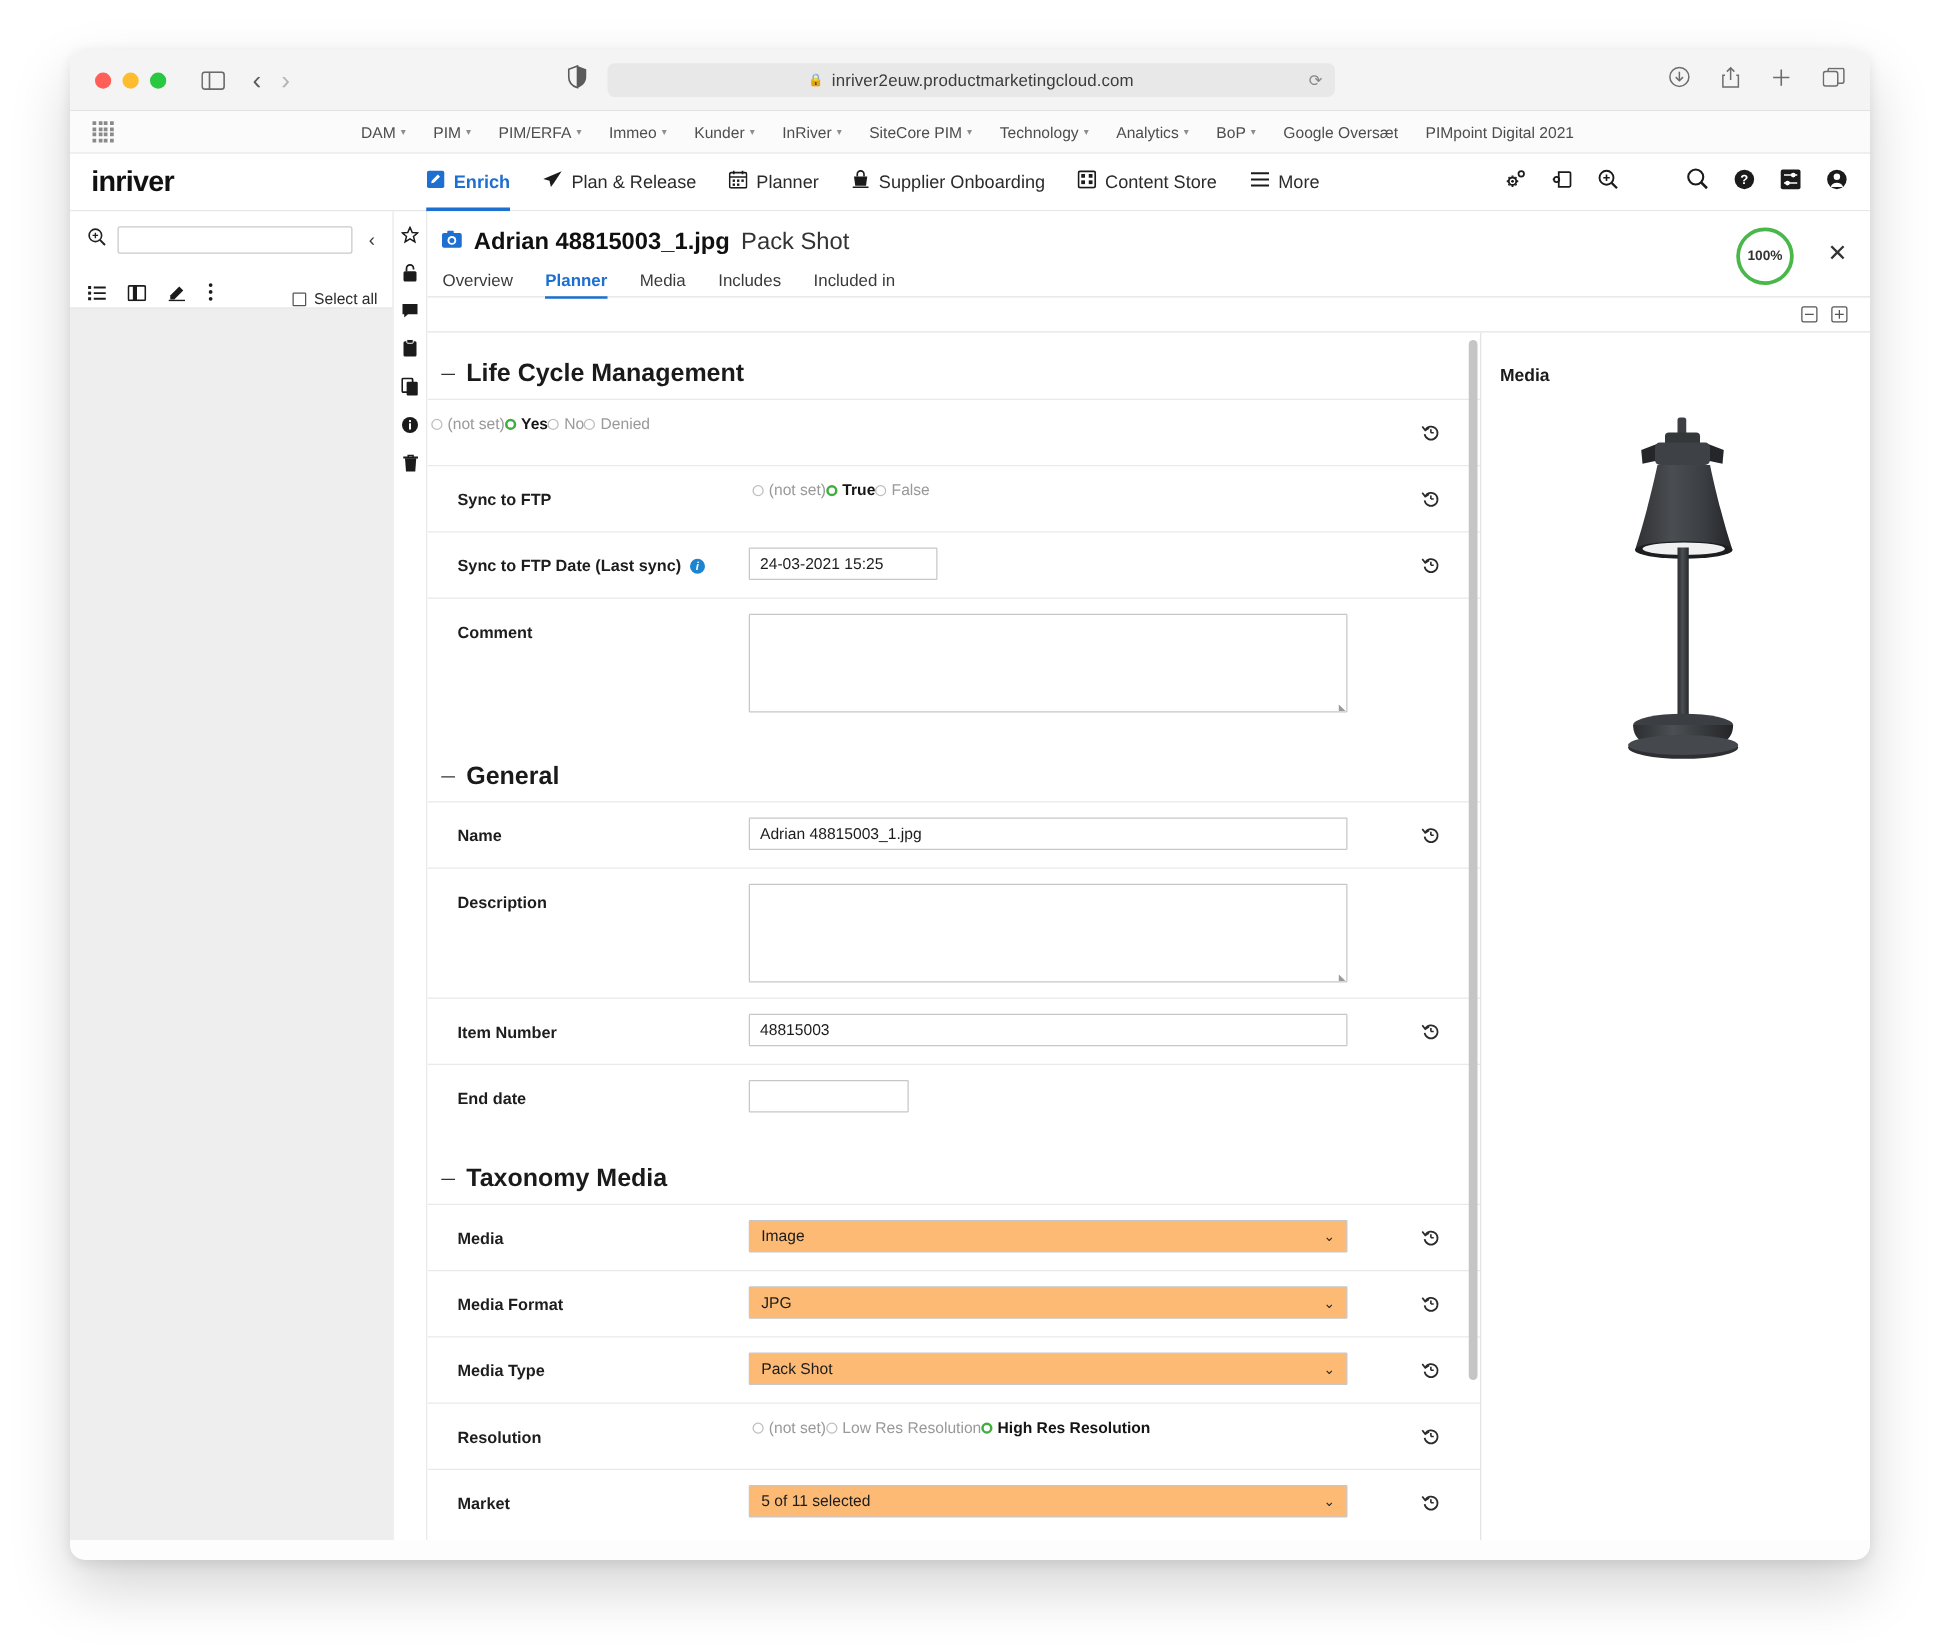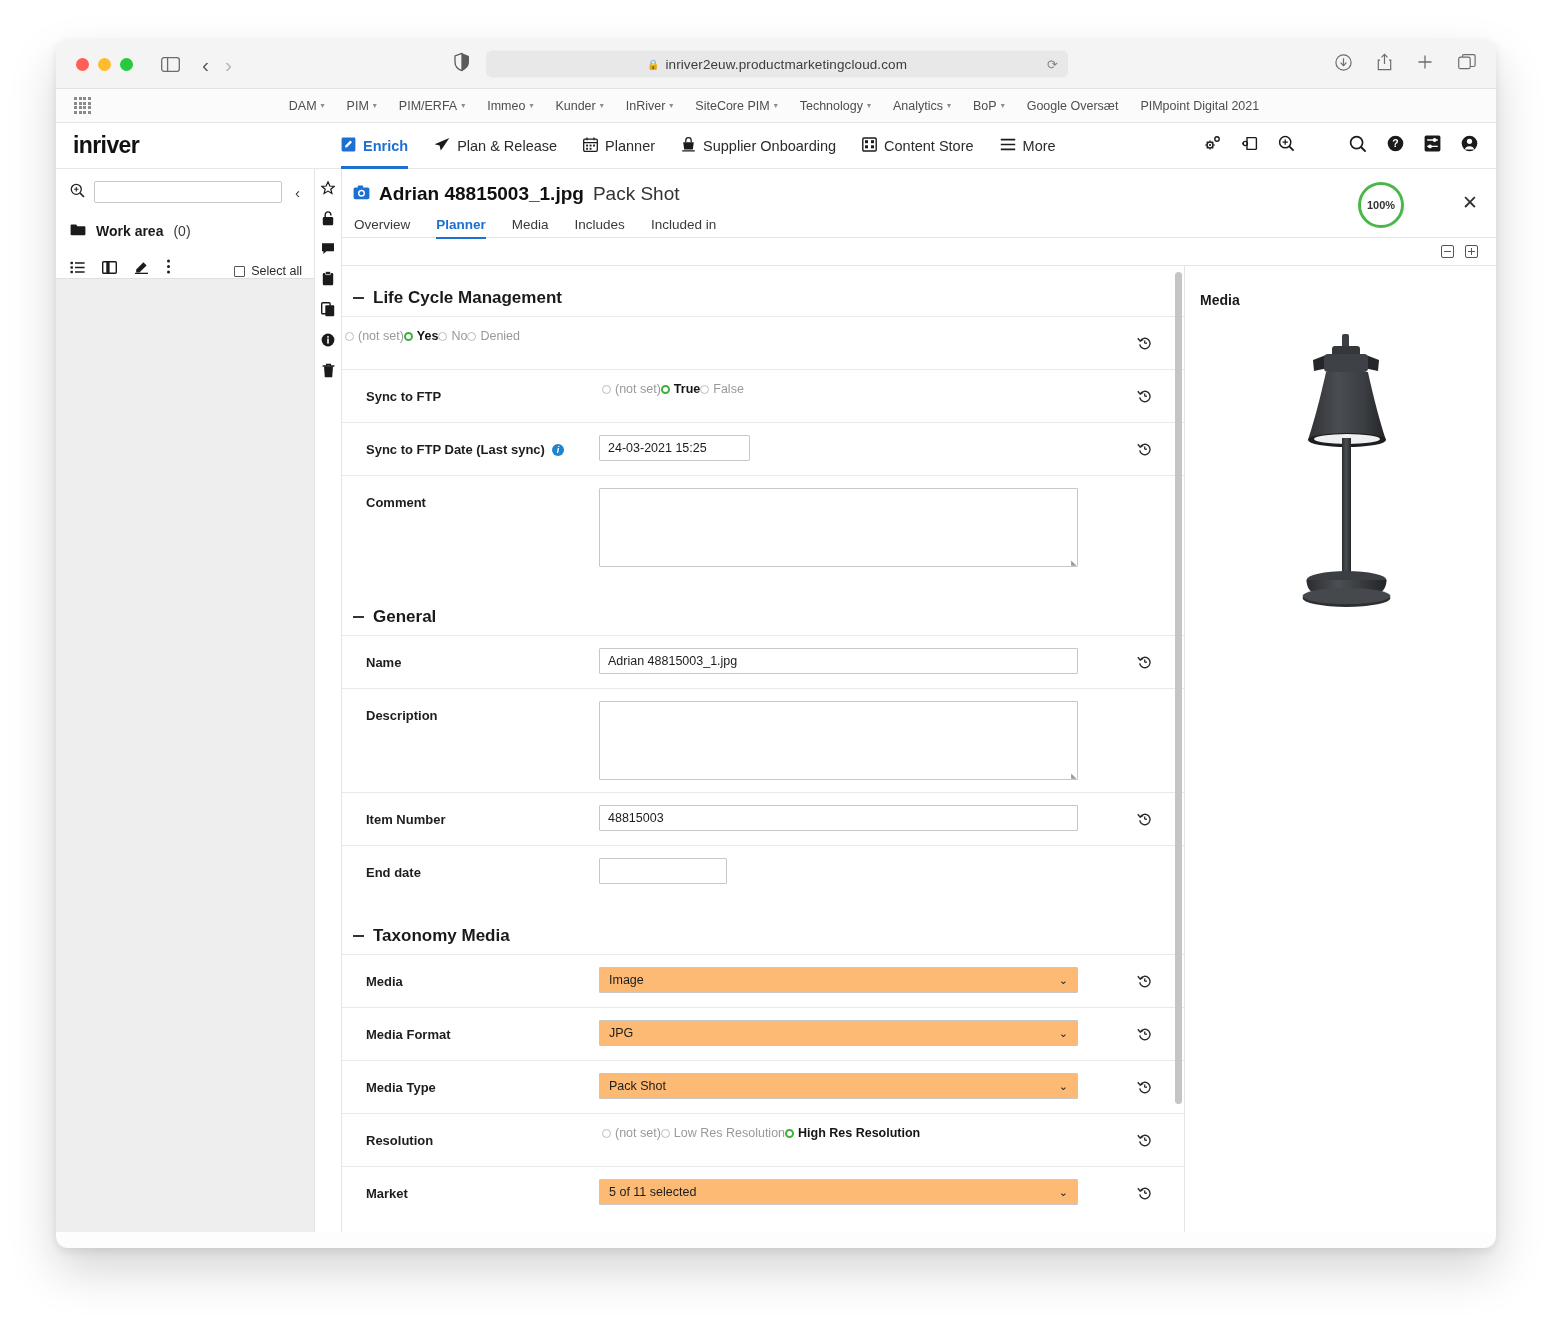--- a/index.html
+++ b/index.html
@@ -102,34 +102,34 @@
   .main { flex:1; display:flex; flex-direction:column; background:#fff; position:relative; min-width:0; }
   .entitybar { height:68px; padding:14px 0 0 0; position:relative; }
   .ent-title { display:flex; align-items:center; gap:9px; padding-left:11px; }
   .ent-title .name { font-size:19px; font-weight:700; color:#101010; }
   .ent-title .sub { font-size:19px; font-weight:400; color:#333; }
   .ent-tabs { display:flex; gap:26px; padding-left:12px; margin-top:12px; }
   .etab { font-size:13.5px; color:#3a3a3a; padding-bottom:7px; position:relative; }
   .etab.active { color:#1d6fd0; font-weight:700; }
   .etab.active::after { content:""; position:absolute; bottom:0; left:0; right:0; height:2.5px; background:#1d6fd0; }
   .ring {
-    position:absolute; right:92px; top:13px; width:46px; height:46px; border-radius:50%;
+    position:absolute; right:61px; top:13px; width:46px; height:46px; border-radius:50%;
     border:3.5px solid #49b749; display:flex; align-items:center; justify-content:center;
     font-size:11px; font-weight:700; color:#333; background:#fff;
   }
   .closebtn { position:absolute; right:18px; top:22px; font-size:19px; color:#333; }
   .toolrow { height:29px; border-top:1px solid #e4e4e4; border-bottom:1px solid #e4e4e4; display:flex; align-items:center; justify-content:flex-end; gap:11px; padding-right:18px; }
   .sqicon { width:13px; height:13px; border:1.4px solid #555; border-radius:2px; position:relative; }
   .sqicon::before { content:""; position:absolute; left:2px; right:2px; top:5px; height:1.4px; background:#555; }
   .sqicon.plus::after { content:""; position:absolute; top:2px; bottom:2px; left:5px; width:1.4px; background:#555; }
 
   .panes { flex:1; display:flex; min-height:0; }
   .formpane { flex:1; overflow:hidden; position:relative; min-width:0; }
   .formscroll { padding:22px 0 0 0; }
-  .section-title { display:flex; align-items:center; gap:9px; font-size:17px; font-weight:700; color:#1a1a1a; padding-left:11px; margin-bottom:8px; }
+  .section-title { display:flex; align-items:center; gap:9px; font-size:20px; font-weight:700; color:#1a1a1a; padding-left:11px; margin-bottom:8px; }
   .section-title .minus { width:11px; height:1.8px; background:#333; display:inline-block; }
   .sec-block { margin-bottom:8px; }
 
   .frow { display:flex; align-items:flex-start; border-top:1px solid #e9e9e9; min-height:53px; padding:0 18px 0 0; }
   .frow .lbl { width:257px; font-size:13px; font-weight:700; color:#1d1d1d; padding:19px 0 0 24px; display:flex; align-items:center; gap:7px; }
   .frow .fld { flex:1; padding:12px 0 12px 0; display:flex; align-items:center; }
   .frow .hist { width:44px; padding-top:18px; display:flex; justify-content:center; }
 
   .infodot { width:12px; height:12px; border-radius:50%; background:#1d85d0; color:#fff; font-size:9px; font-weight:700; display:flex; align-items:center; justify-content:center; font-style:italic; }
 
@@ -426,29 +426,20 @@
           <span>
             <svg width="15" height="15" viewBox="0 0 15 15">
                 <circle cx="6.3" cy="6.3" r="5" fill="none" stroke="#222" stroke-width="1.3"></circle>
                 <line x1="9.9" y1="9.9" x2="14" y2="14" stroke="#222" stroke-width="1.6"></line>
                 <line x1="4.1" y1="6.3" x2="8.5" y2="6.3" stroke="#222" stroke-width="1.1"></line>
                 <line x1="6.3" y1="4.1" x2="6.3" y2="8.5" stroke="#222" stroke-width="1.1"></line>
               </svg>
           </span>
           <input value="" placeholder="" style="">
           <span class="lp-collapse">‹</span>
-        </div>
-        <div class="lp-work">
-          <span>
-            <svg width="16" height="13" viewBox="0 0 16 13">
-                <path d="M0.6 2.4 A1 1 0 0 1 1.6 1.4 H6 L7.4 3.2 H14.4 A1 1 0 0 1 15.4 4.2 V11.2 A1 1 0 0 1 14.4 12.2 H1.6 A1 1 0 0 1 0.6 11.2 Z" fill="#1b1b1b"></path>
-              </svg>
-          </span>
-          <b>Work area</b>
-          <span>(0)</span>
         </div>
         <div class="lp-tools">
           <span>
             <svg width="15" height="13" viewBox="0 0 15 13">
                 <rect x="0.5" y="0.8" width="2.4" height="2.4" fill="#1b1b1b"></rect>
                 <rect x="0.5" y="5.3" width="2.4" height="2.4" fill="#1b1b1b"></rect>
                 <rect x="0.5" y="9.8" width="2.4" height="2.4" fill="#1b1b1b"></rect>
                 <line x1="5" y1="2" x2="14.6" y2="2" stroke="#1b1b1b" stroke-width="1.5"></line>
                 <line x1="5" y1="6.5" x2="14.6" y2="6.5" stroke="#1b1b1b" stroke-width="1.5"></line>
                 <line x1="5" y1="11" x2="14.6" y2="11" stroke="#1b1b1b" stroke-width="1.5"></line>

